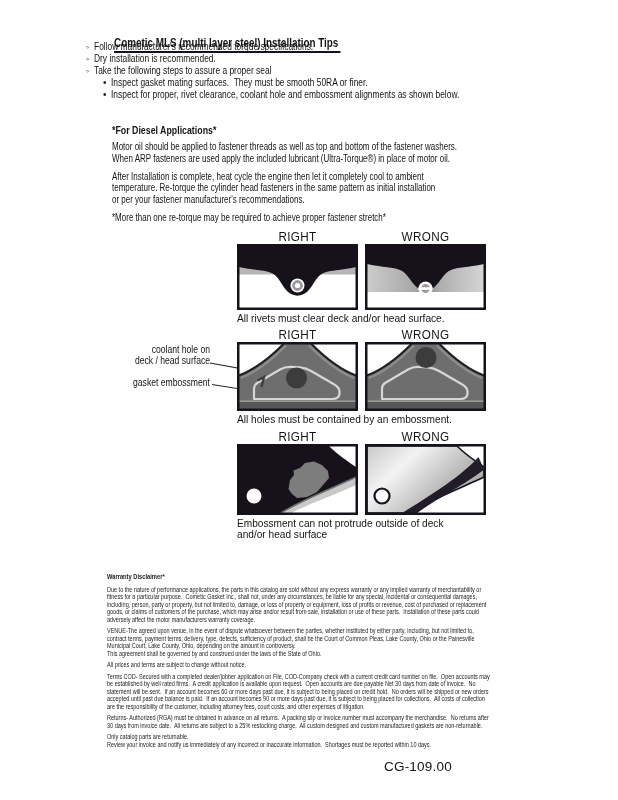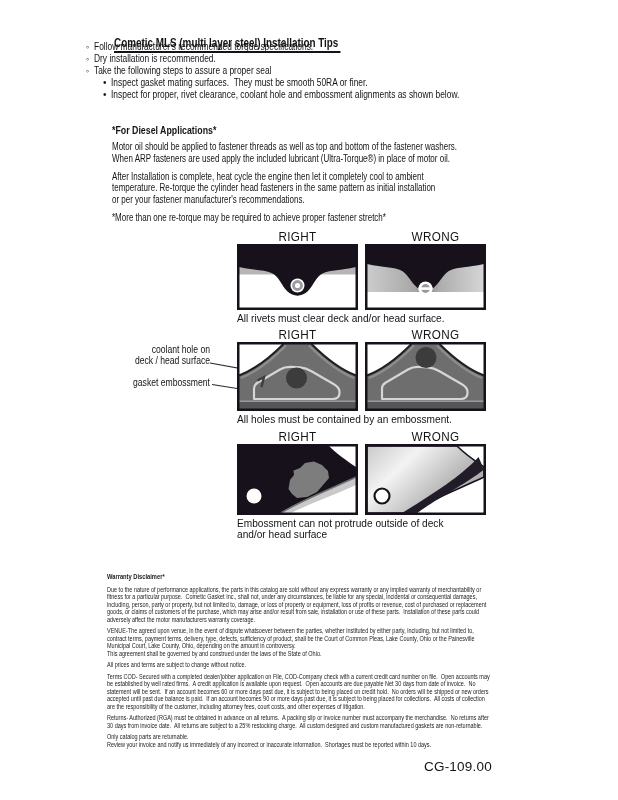--- a/index.html
+++ b/index.html
@@ -27,33 +27,33 @@
   .b-row.sub{padding-left:17px;}
   .b-mark{width:8px;font-size:9px;line-height:12px;flex:0 0 8px;}
   .b-mark.dot{font-size:10px;}
   .b-text{white-space:pre;}
 
   .diesel{position:absolute;left:112px;top:124px;font-size:10px;line-height:11.5px;}
   .diesel h2{font-size:11px;line-height:12px;margin:0 0 5px 0;white-space:pre;}
   .diesel p{margin:0 0 6.5px 0;white-space:pre;}
 
   .figure{position:absolute;left:237px;width:260px;}
-  .fig-labels{display:flex;gap:17px;height:13px;margin-bottom:1px;}
+  .fig-labels{display:flex;gap:7px;height:13px;margin-bottom:1px;}
   .fig-labels span{display:block;width:121px;text-align:center;font-size:13px;letter-spacing:.4px;line-height:13px;}
   .fig-boxes{display:flex;gap:7px;}
   .fig-caption{font-size:11px;line-height:11px;margin-top:3px;white-space:pre;}
   .figbox{display:block;}
 
   .annotation{position:absolute;width:150px;text-align:right;font-size:10px;line-height:10.8px;white-space:pre;}
   .leaders{position:absolute;left:203px;top:356px;}
 
   .warranty{position:absolute;left:107px;top:573px;font-size:6.4px;line-height:7.5px;color:#1c1c1c;}
   .warranty h3{font-size:6.7px;margin:0 0 5px 0;white-space:pre;}
   .warranty .w-p{margin:0 0 4px 0;white-space:pre;}
-  .footer-code{position:absolute;left:384px;top:759px;font-size:13.5px;letter-spacing:.2px;margin-left:40px;}
+  .footer-code{position:absolute;left:384px;top:759px;font-size:13.5px;letter-spacing:.2px;}
 </style>
 </head>
 <body>
 
 <div class="page">
 
   <h1 class="title sx76">Cometic MLS (multi layer steel) Installation Tips</h1>
 
   <div class="bullets">
     <div class="b-row">

